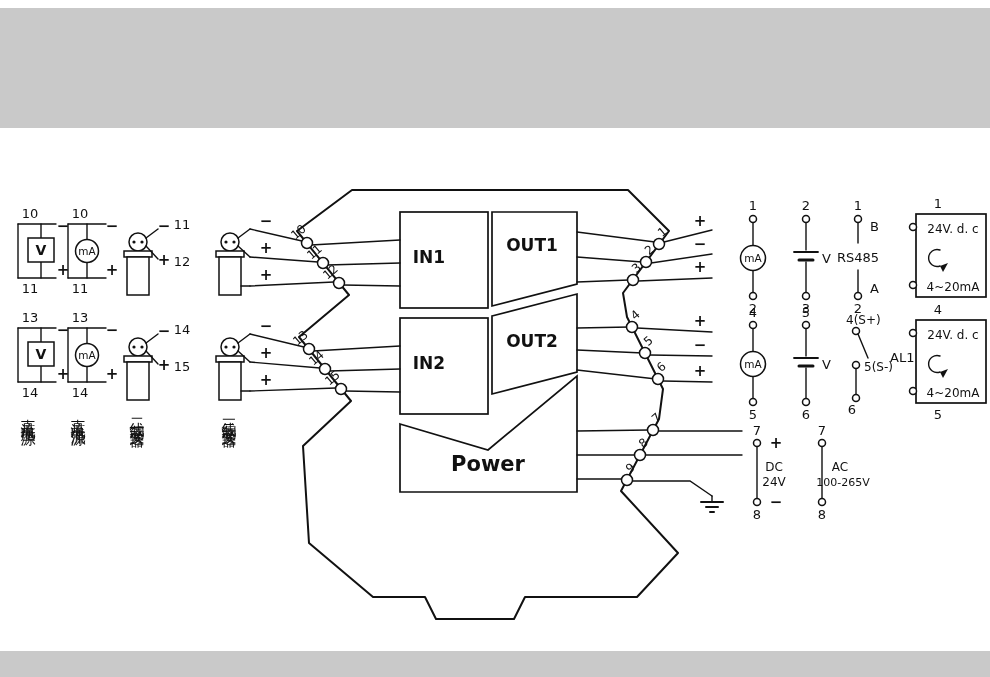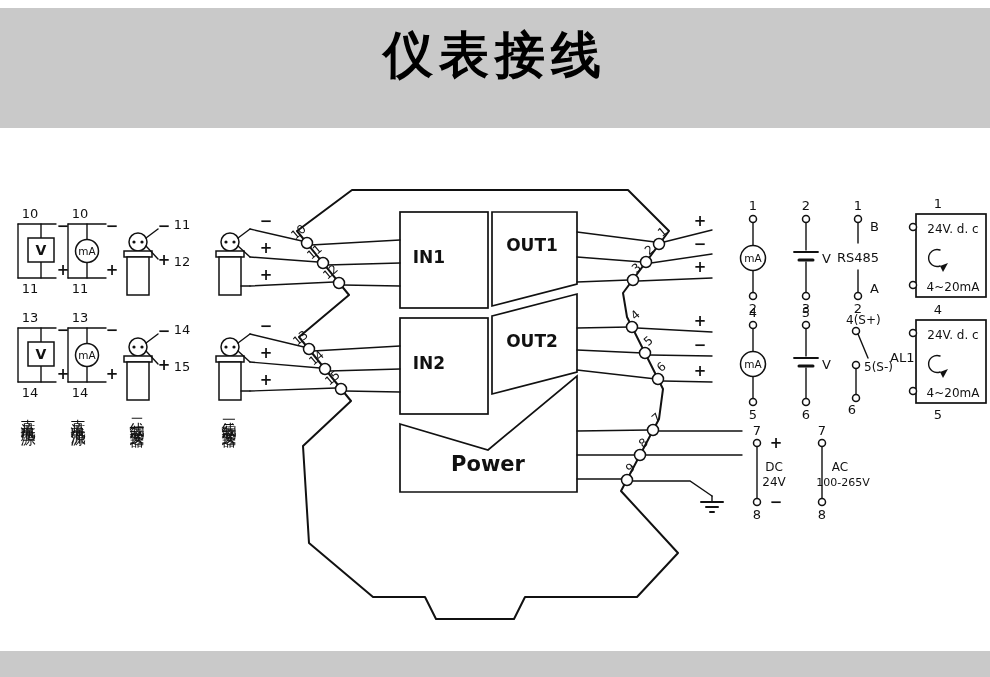--- a/index.html
+++ b/index.html
@@ -28,21 +28,20 @@
   .pw{font-size:21px;font-weight:600;text-anchor:middle;}
   .sm{font-size:12px;text-anchor:middle;}
   .sms{font-size:12px;text-anchor:start;}
   .smw{font-size:11px;text-anchor:middle;}
   .ns{font-size:13px;text-anchor:start;}
 </style>
 </head>
 <body>
 
 <div class="band header">
-  <div class="title">仪表接线</div>
 </div>
 <div class="band footer"></div>
 
 <div class="vlabel" style="left:20px;top:407px">直流电压源</div>
 <div class="vlabel" style="left:70px;top:407px">直流电流源</div>
 <div class="vlabel" style="left:129px;top:407px">二线制变送器</div>
 <div class="vlabel" style="left:221px;top:407px">三线制变送器</div>
 
 <svg width="990" height="677" viewBox="0 0 990 677">
 

